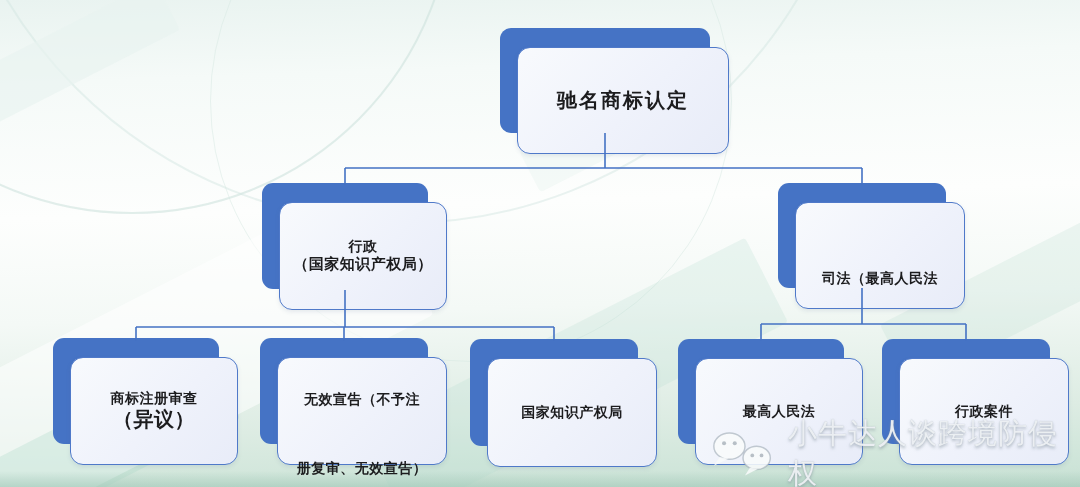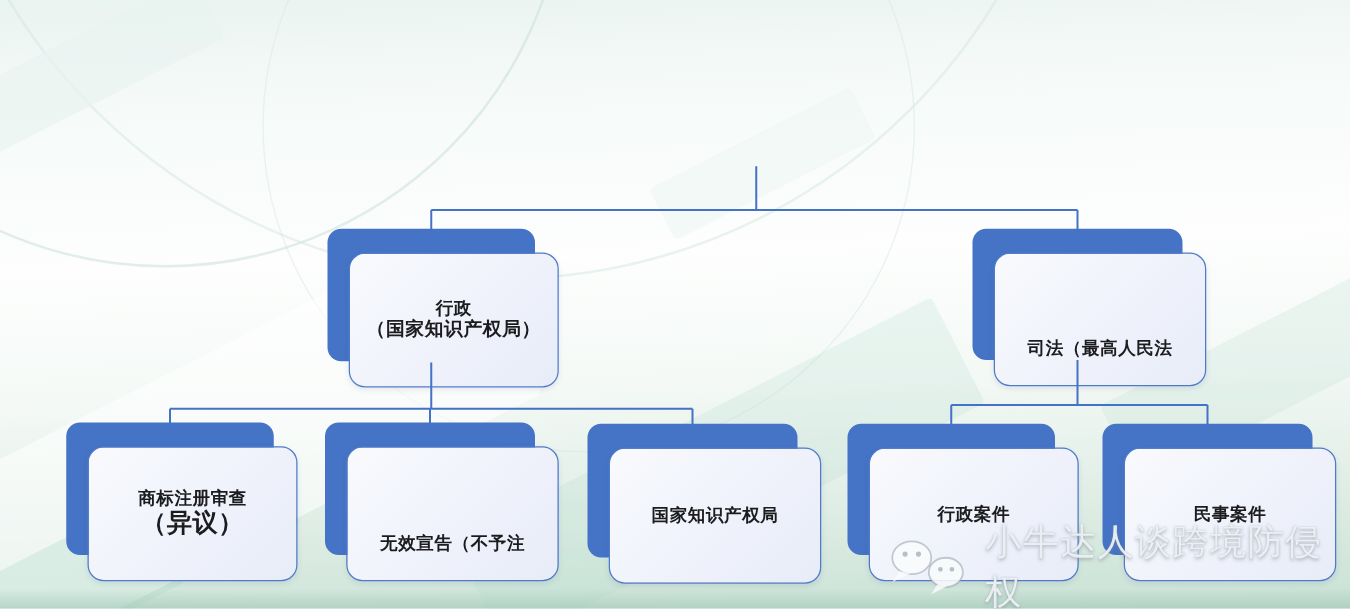--- a/index.html
+++ b/index.html
@@ -65,20 +65,26 @@
   <div class="deco band b5"></div>
   <div class="deco band b6"></div>
   <div class="deco bottom-strip"></div>
 
   <svg class="connectors" width="1080" height="487" viewBox="0 0 1080 487">
     <path d="M605 133 L605 168 M345 168 L862 168 M345 168 L345 185 M862 168 L862 185" fill="none" stroke="#4472C4" stroke-width="1.6"></path>
     <path d="M345 290 L345 327 M136 327 L554 327 M136 327 L136 341 M344 327 L344 341 M554 327 L554 341" fill="none" stroke="#4472C4" stroke-width="1.6"></path>
     <path d="M862 288 L862 324 M761 324 L966 324 M761 324 L761 341 M966 324 L966 341" fill="none" stroke="#4472C4" stroke-width="1.6"></path>
   </svg>
 
+  <div class="node" style="left:500px;top:28px;width:210px;height:105px;">
+    <div class="node-back"></div>
+    <div class="node-face">
+      <div class="nl l20">驰名商标认定</div>
+    </div>
+  </div>
 
   <div class="node" style="left:262px;top:183px;width:166px;height:106px;">
     <div class="node-back"></div>
     <div class="node-face">
       <div class="nl l17">行政</div>
       <div class="nl l15 gap">（国家知识产权局）</div>
     </div>
   </div>
 
   <div class="node" style="left:778px;top:183px;width:168px;height:105px;">
@@ -93,41 +99,42 @@
     <div class="node-face">
       <div class="nl l17">商标注册审查</div>
       <div class="nl l16 gap">（异议）</div>
     </div>
   </div>
 
   <div class="node" style="left:260px;top:338px;width:168px;height:106px;">
     <div class="node-back"></div>
     <div class="node-face">
       <div class="nl l17 tight">无效宣告（不予注</div>
+      <div class="nl l17 tight">册复审、无效宣告）</div>
     </div>
   </div>
 
   <div class="node" style="left:470px;top:339px;width:168px;height:107px;">
     <div class="node-back"></div>
     <div class="node-face">
       <div class="nl l17">国家知识产权局</div>
     </div>
   </div>
 
   <div class="node" style="left:678px;top:339px;width:166px;height:105px;">
     <div class="node-back"></div>
     <div class="node-face">
-      <div class="nl l17">行政案件</div>
+      <div class="nl l17">最高人民法</div>
     </div>
   </div>
 
   <div class="node" style="left:882px;top:339px;width:168px;height:105px;">
     <div class="node-back"></div>
     <div class="node-face">
-      <div class="nl l17">民事案件</div>
+      <div class="nl l17">行政案件</div>
     </div>
   </div>
 
   <div class="watermark">
     <svg width="76" height="52" viewBox="0 0 76 52">
       <g fill="rgba(248,250,251,0.88)" stroke="rgba(150,162,173,0.55)" stroke-width="1.5">
         <ellipse cx="22" cy="18" rx="16" ry="13.5"></ellipse>
         <path d="M12 29 L6 38 L21 31 Z" stroke="none"></path>
         <ellipse cx="50" cy="30" rx="14" ry="12"></ellipse>
         <path d="M43 40 L38 48 L51 41.5 Z" stroke="none"></path>

